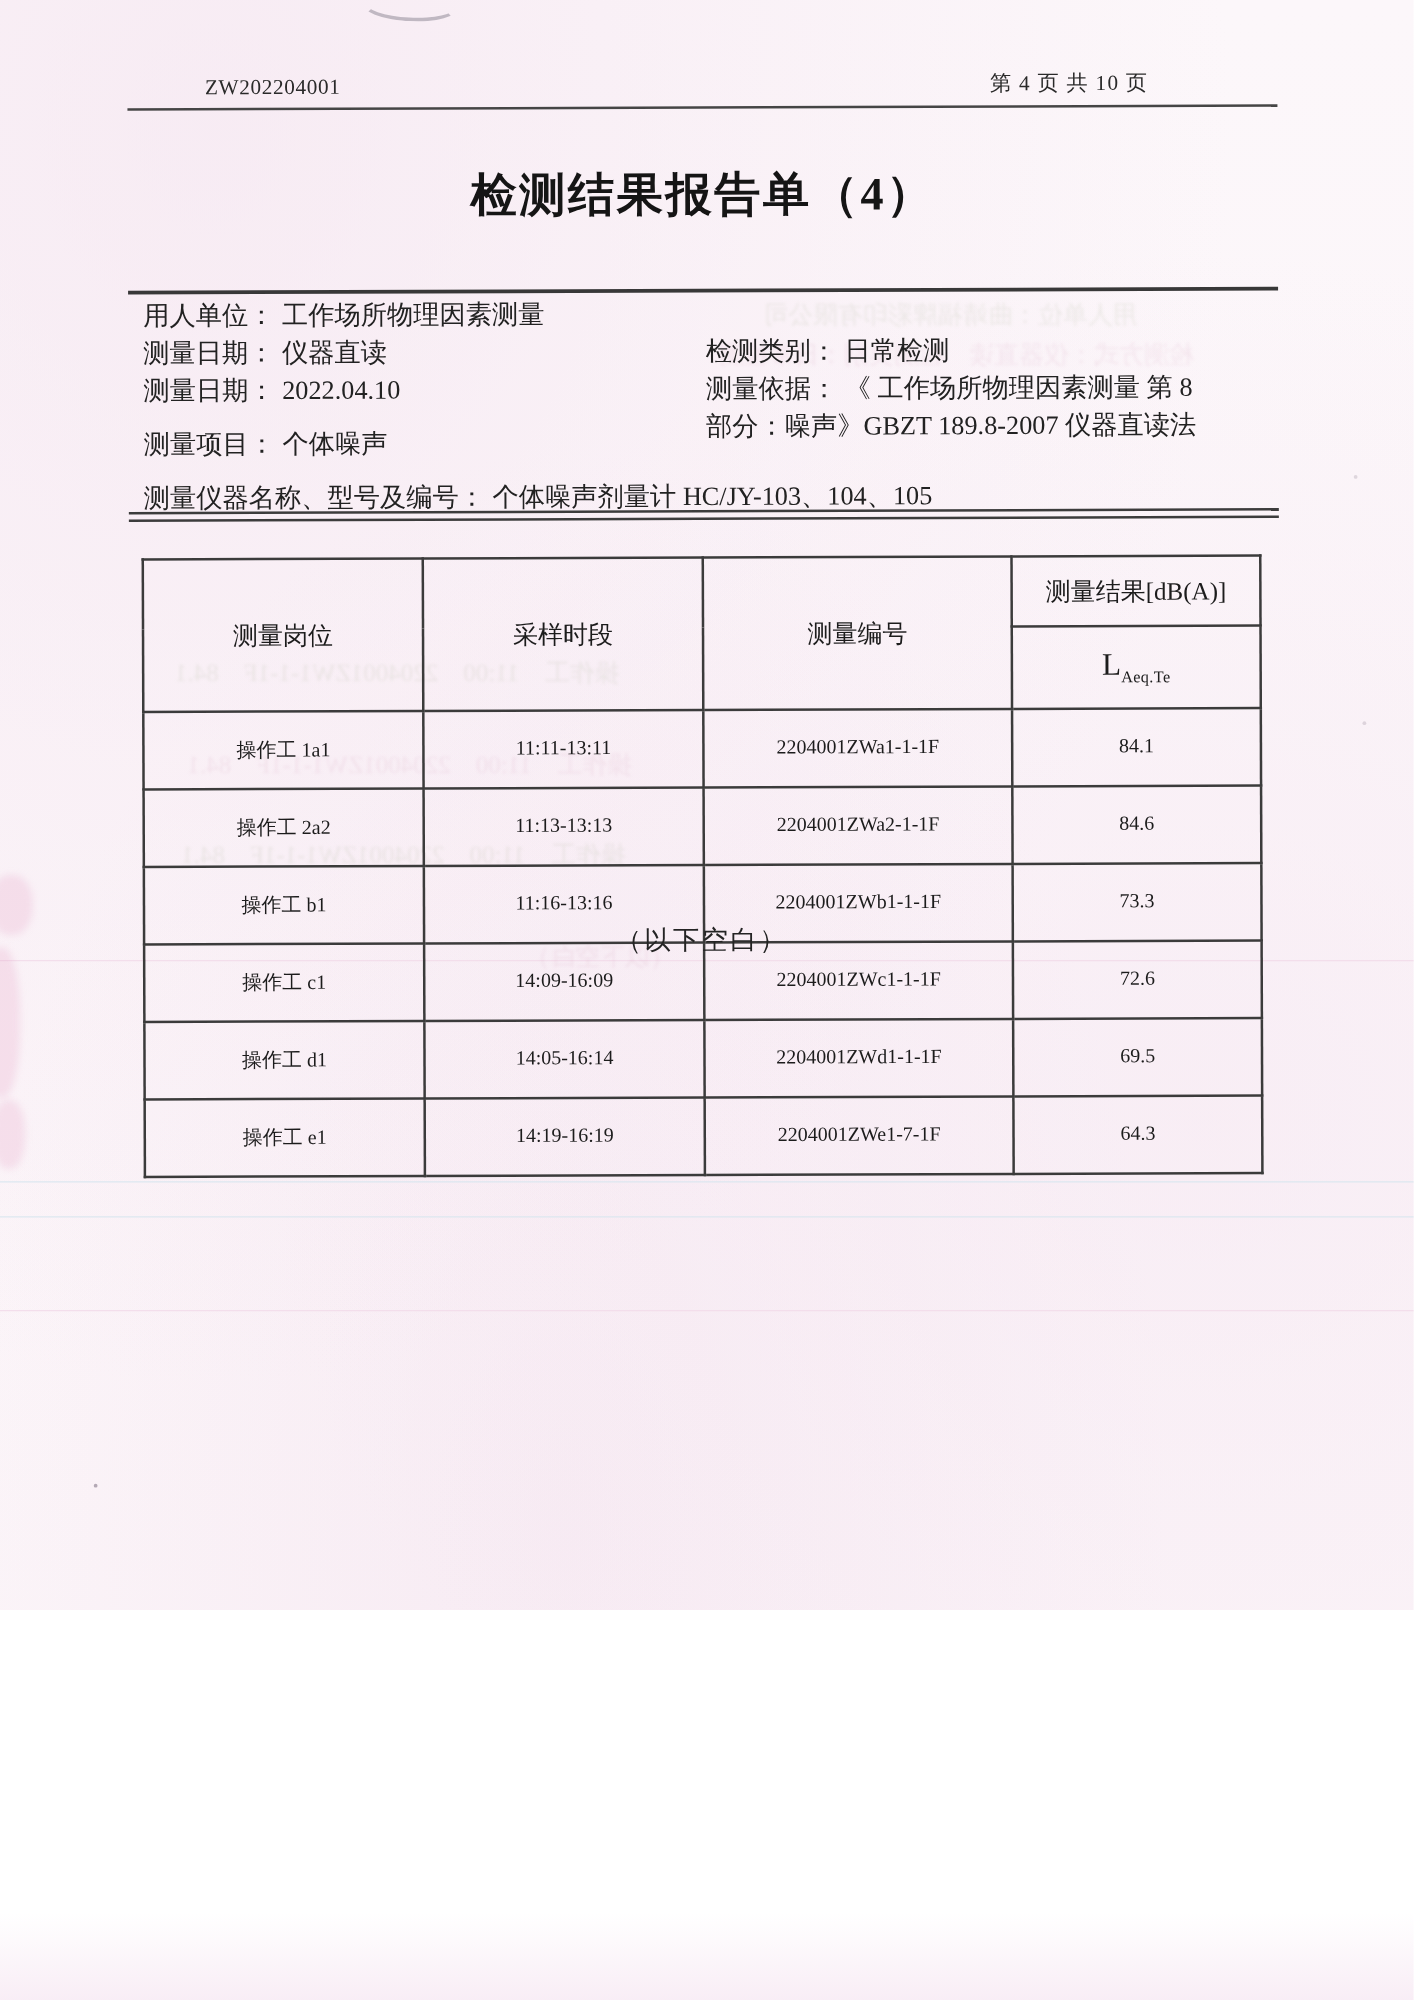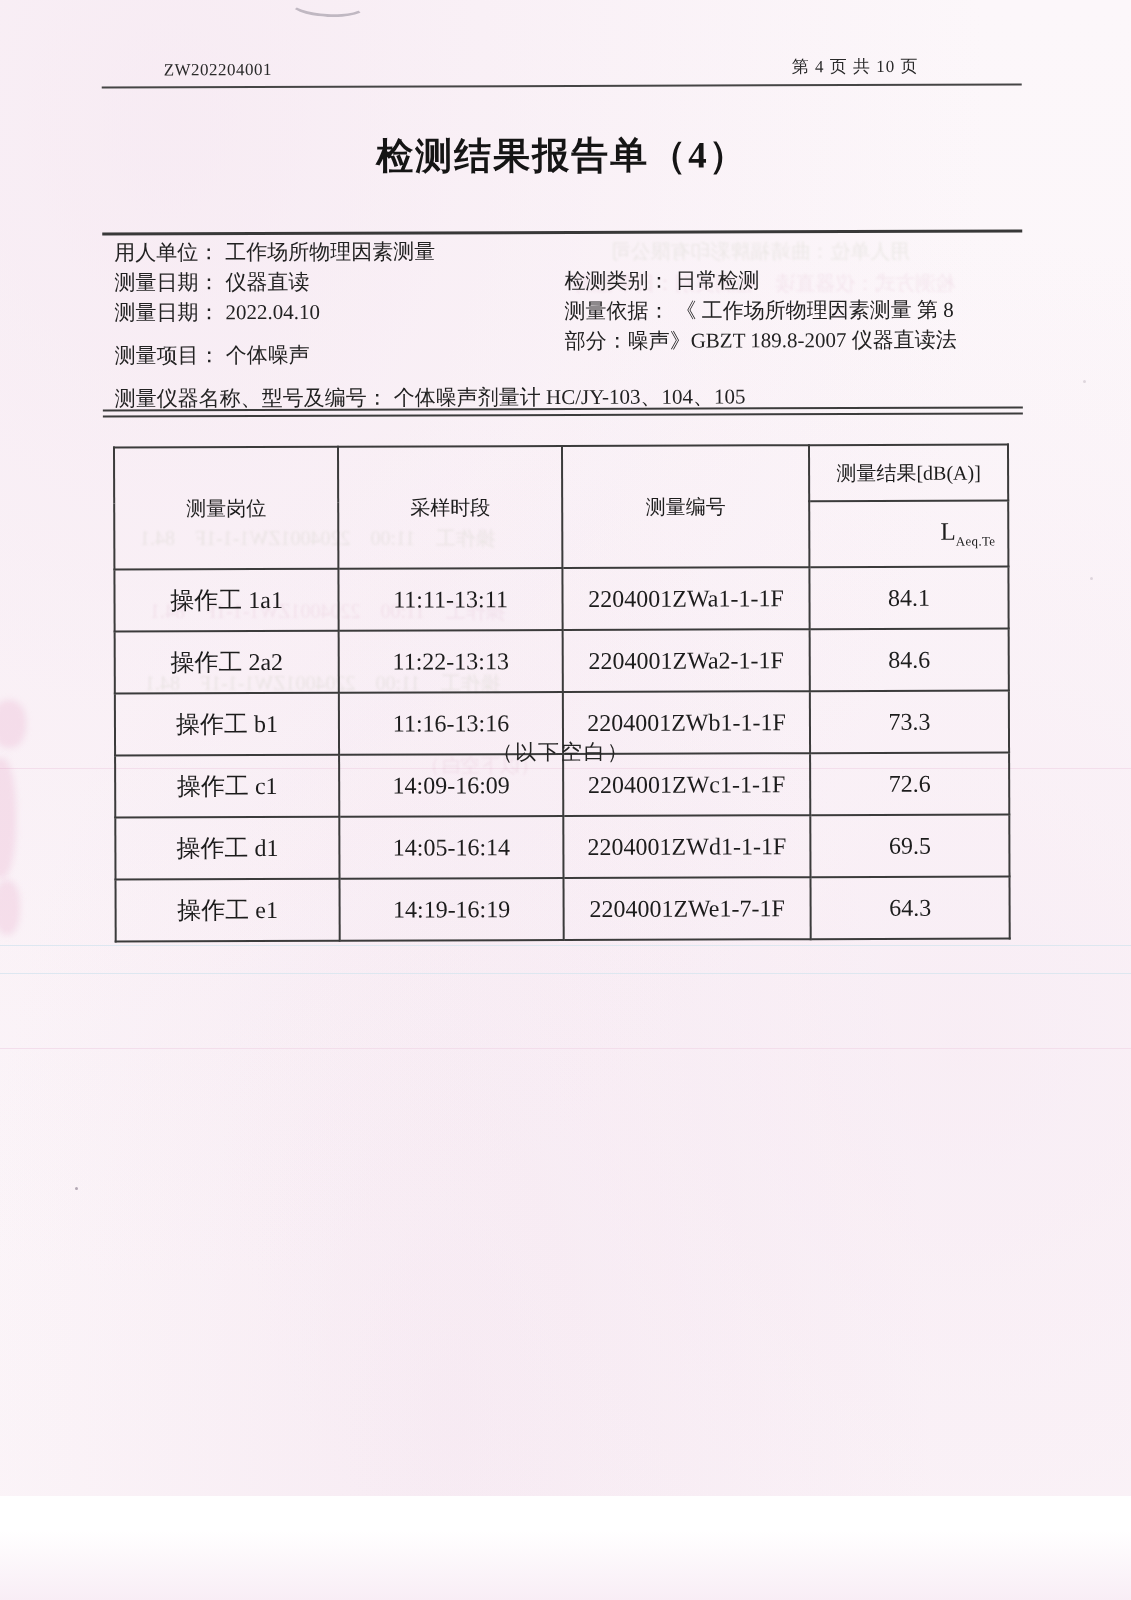--- a/index.html
+++ b/index.html
@@ -1,18 +1,18 @@
 <!DOCTYPE html>
 <html><head>
 <meta charset="utf-8">
 <style>
   html,body{margin:0;padding:0;}
   body{width:1131px;height:1600px;overflow:hidden;
        font-family:"Liberation Serif","DejaVu Serif",serif;color:#1e1e1e;}
-  .page{position:relative;width:1131px;height:1496px;
+  .page{position:relative;width:1131px;height:1288px;
     background:
       radial-gradient(ellipse at 15% 8%, rgba(243,226,238,.55), transparent 60%),
       radial-gradient(ellipse at 85% 70%, rgba(244,228,240,.45), transparent 55%),
       radial-gradient(ellipse at 40% 95%, rgba(243,226,238,.5), transparent 50%),
       linear-gradient(#fcf7fa,#fbf4f8);
   }
   .content{position:absolute;inset:0;transform:rotate(-0.2deg);transform-origin:50% 30%;}
   .abs{position:absolute;}
   .rule{position:absolute;background:#454545;}
   .doc-number{left:165px;top:59px;font-size:17px;letter-spacing:.5px;color:#2a2a2a;}
@@ -24,22 +24,22 @@
   .hrule-task{left:103px;top:231px;width:920px;height:3px;background:#383838;}
   .iline{position:absolute;font-size:21px;white-space:nowrap;color:#222;}
   .lab{margin-right:6px;}
   .dbl-rule{position:absolute;left:103px;top:408px;width:920px;height:4px;
             border-top:2px solid #3c3c3c;border-bottom:2px solid #3c3c3c;}
   table.results{position:absolute;left:113px;top:445px;border-collapse:collapse;
                 table-layout:fixed;width:894px;background:transparent;}
   table.results th,table.results td{border:2px solid #3b3b3b;text-align:center;
                 font-weight:normal;font-size:20px;color:#1c1c1c;padding:12px;}
   table.results .h1{height:30px;}
-  table.results .h2{height:40px;text-align:right;}
-  table.results td{height:36px;font-size:24px;}
+  table.results .h2{height:40px;}
+  table.results td{height:36px;font-size:16px;}
   .laeq{font-size:25px;}
   .laeq sub{font-size:13px;letter-spacing:.3px;}
   .blank-note{left:113px;top:738px;width:894px;text-align:center;font-size:21px;
               letter-spacing:2px;color:#242424;}
   
   .arc-mark{position:absolute;left:289px;top:-9px;width:72px;height:20px;
             border:3px solid #b3abb6;border-radius:50%;border-top-color:transparent;
             border-left-color:transparent;border-right-color:transparent;
             transform:rotate(3deg);opacity:.8;}
   .line-blue{position:absolute;left:0;width:1131px;height:1px;background:#d9e6ef;opacity:.9;}
@@ -132,21 +132,21 @@
         <th class="h2"><span class="laeq"><span>L</span><sub>Aeq.Te</sub></span></th>
       </tr>
       <tr>
         <td>操作工 1a1</td>
         <td>11:11-13:11</td>
         <td>2204001ZWa1-1-1F</td>
         <td>84.1</td>
       </tr>
       <tr>
         <td>操作工 2a2</td>
-        <td>11:22-13:13</td>
+        <td>11:13-13:13</td>
         <td>2204001ZWa2-1-1F</td>
         <td>84.6</td>
       </tr>
       <tr>
         <td>操作工 b1</td>
         <td>11:16-13:16</td>
         <td>2204001ZWb1-1-1F</td>
         <td>73.3</td>
       </tr>
       <tr>

